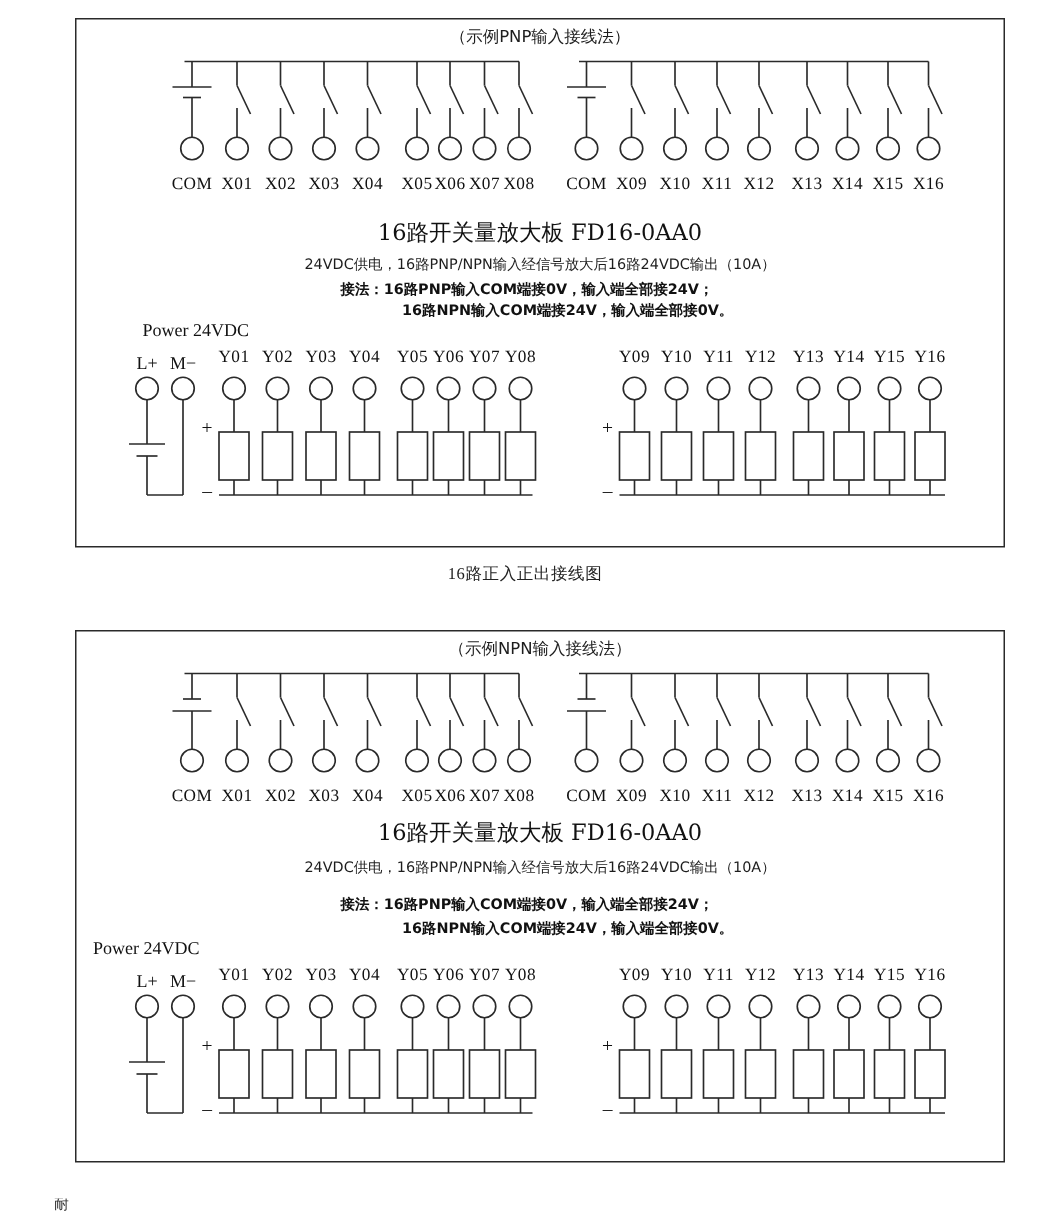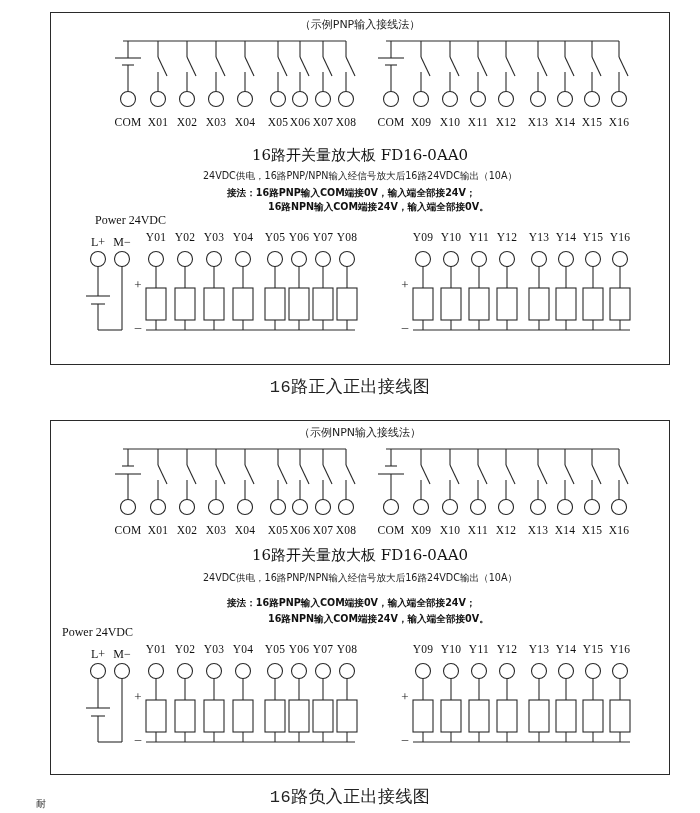--- a/index.html
+++ b/index.html
@@ -37,22 +37,22 @@
     background: #fff;
   }
   #block-1 .frame { top: 12px; height: 353px; }
   #block-2 .frame { top: 12px; height: 355px; }
 
   .caption {
     position: absolute;
     left: 0;
     width: 680px;
     text-align: center;
-    font-family: Liberation Mono, monospace;
-    font-size: 17px;
+    font-family: Liberation Serif, serif;
+    font-size: 11px;
     color: #222;
     letter-spacing: 0.4px;
   }
   #block-1 .caption { top: 375px; }
   #block-2 .caption { top: 377px; }
 
   .svg-layer {
     position: absolute;
     left: 0;
     top: 0;
@@ -629,18 +629,17 @@
           <text class="y-label" x="441" y="245" text-anchor="middle">Y10</text>
           <text class="y-label" x="469" y="245" text-anchor="middle">Y11</text>
           <text class="y-label" x="497" y="245" text-anchor="middle">Y12</text>
           <text class="y-label" x="529" y="245" text-anchor="middle">Y13</text>
           <text class="y-label" x="556" y="245" text-anchor="middle">Y14</text>
           <text class="y-label" x="583" y="245" text-anchor="middle">Y15</text>
           <text class="y-label" x="610" y="245" text-anchor="middle">Y16</text>
         </g>
       </svg>
     </div>
-    <div class="caption">16路负入正出接线图</div>
   </div>
 
   <div class="bottom-frag">耐</div>
 
 </div>
 
 </body></html>

